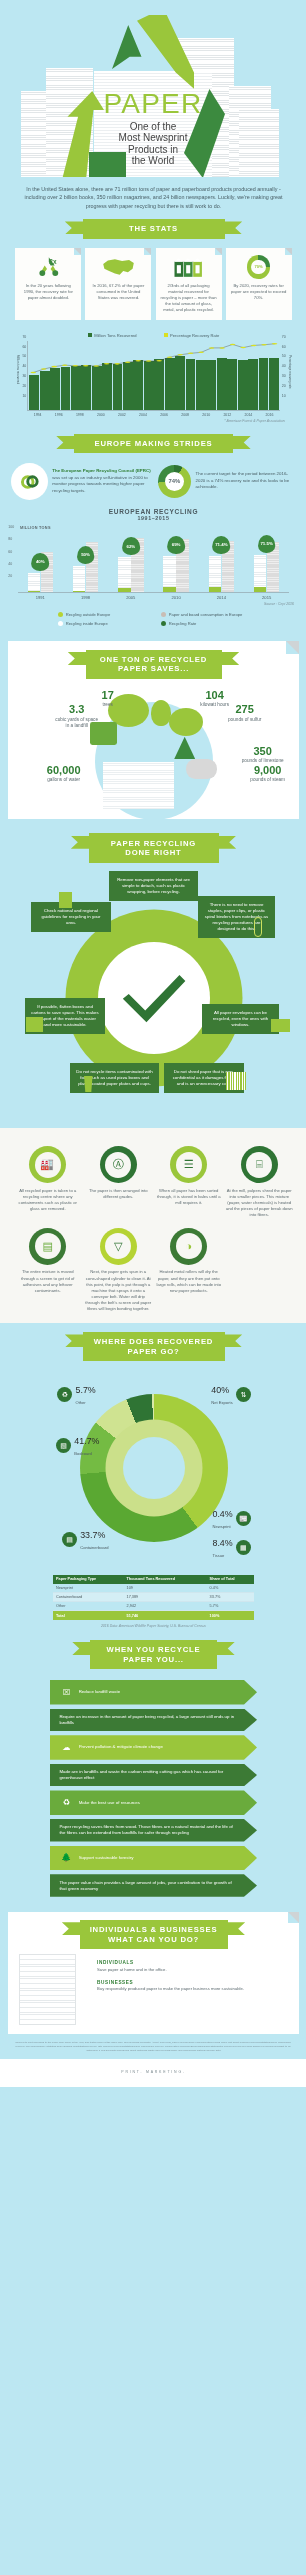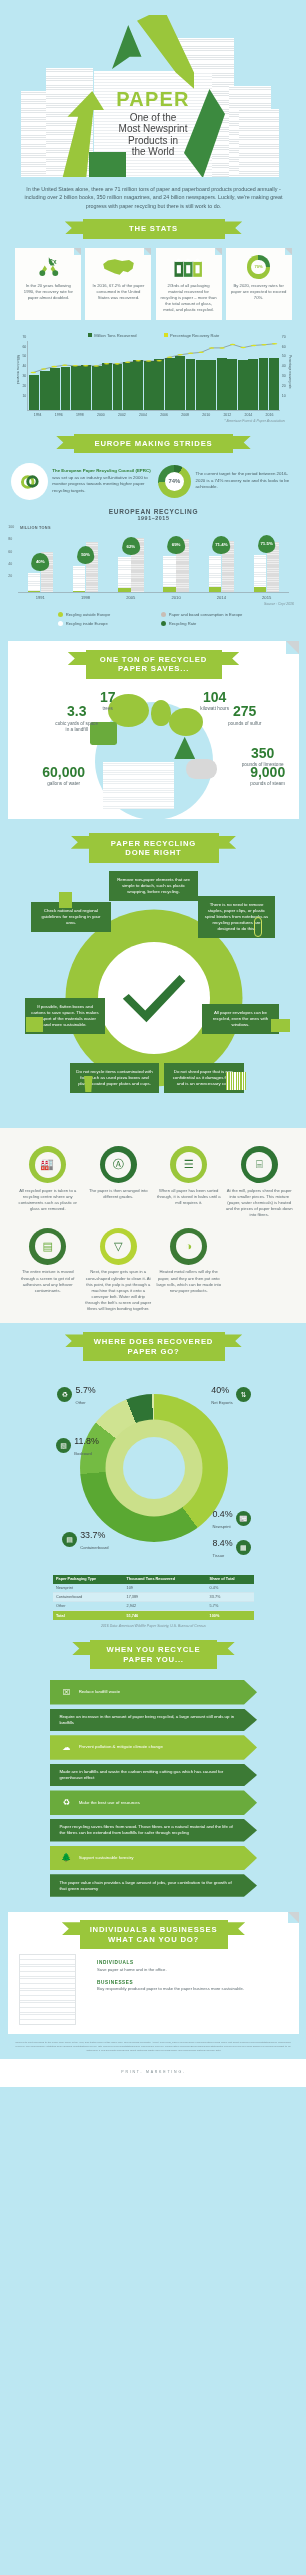--- a/index.html
+++ b/index.html
@@ -30,21 +30,21 @@
 
   
   .header { position:relative; height:177px; background:#bce7f2; overflow:hidden; }
   .stack { position:absolute; bottom:0; background:
       repeating-linear-gradient(#ffffff 0 1.2px, #e2e6e8 1.2px 1.8px); }
   .hero-card {
     position:absolute; left:94px; top:71px; width:118px; height:106px;
     background: repeating-linear-gradient(#ffffff 0 2.4px, #eceff1 2.4px 3px);
     z-index:4; text-align:center; padding-top:16.5px;
   }
-  .hero-title { font-size:20px; font-weight:bold; color:#9ac63b; letter-spacing:1.2px; }
+  .hero-title { font-size:28px; font-weight:normal; color:#9ac63b; letter-spacing:1.2px; }
   .hero-sub { font-size:10px; color:#444; line-height:1.12; margin-top:1.8px; }
   .arrow { position:absolute; z-index:5; }
 
   .intro { padding:8.3px 16.5px 3.5px; text-align:center; font-size:5.4px; line-height:1.5; color:#4b6168; }
 
   
   .cards { display:flex; justify-content:center; gap:4.1px; padding:9.4px 10.6px 8.3px; }
   .card {
     position:relative; width:66px; background:#fdfdfb; padding:6.5px 4.7px 7px;
     text-align:center; font-size:4.2px; line-height:1.42; color:#5d6b70;
@@ -104,21 +104,21 @@
   .dot { width:5.3px; height:5.3px; border-radius:50%; flex:none; }
 
   
   .panel { position:relative; background:#fff; margin:5.9px 8.3px; padding:8.3px 5.9px 10.6px; }
   .panel::after { content:""; position:absolute; right:0; top:0; border-width:0 13px 13px 0;
     border-style:solid; border-color:#bce7f2 #cfd4d6; }
   .globe-wrap { position:relative; height:124px; margin-top:5.9px; }
   .globe { position:absolute; left:50%; top:17.7px; transform:translateX(-50%);
     width:118px; height:118px; border-radius:50%; background:#bce7f2; }
   .savelab { position:absolute; text-align:center; font-size:4.7px; color:#5d6b70; line-height:1.3; width:47px; }
-  .savelab b { display:block; font-size:14px; color:#2f7d33; }
+  .savelab b { display:block; font-size:11px; color:#2f7d33; }
 
   
   .wheel { position:relative; width:271px; height:254px; margin:8.3px auto 3.5px; }
   .wheel .ring { position:absolute; left:50%; top:50%; transform:translate(-50%,-50%);
     width:177px; height:177px; border-radius:50%; background:#9ac63b; }
   .wheel .hub { position:absolute; left:50%; top:50%; transform:translate(-50%,-50%);
     width:112px; height:112px; border-radius:50%; background:#fff;
     display:flex; align-items:center; justify-content:center; }
   .seg { position:absolute; width:89px; color:#fff; font-size:4.4px; line-height:1.38;
     text-align:center; background:#3c7a35; padding:5.9px 5.3px; }
@@ -624,21 +624,21 @@
         <div class="mid"></div>
         <div class="core"></div>
       </div>
 
       <div class="callout" style="left:1.2px;top:13px;">
         <span class="cicon">♻</span>
         <span><span class="val">5.7%</span><br><span class="key">Other</span></span>
       </div>
       <div class="callout" style="left:0px;top:64px;">
         <span class="cicon">▧</span>
-        <span><span class="val">11.8%</span><br><span class="key">Boxboard</span></span>
+        <span><span class="val">41.7%</span><br><span class="key">Boxboard</span></span>
       </div>
       <div class="callout" style="left:5.9px;top:158px;">
         <span class="cicon">▤</span>
         <span><span class="val">33.7%</span><br><span class="key">Containerboard</span></span>
       </div>
       <div class="callout" style="right:0px;top:13px;">
         <span><span class="val">40%</span><br><span class="key">Net Exports</span></span>
         <span class="cicon">⇅</span>
       </div>
       <div class="callout" style="right:0px;top:137px;">

